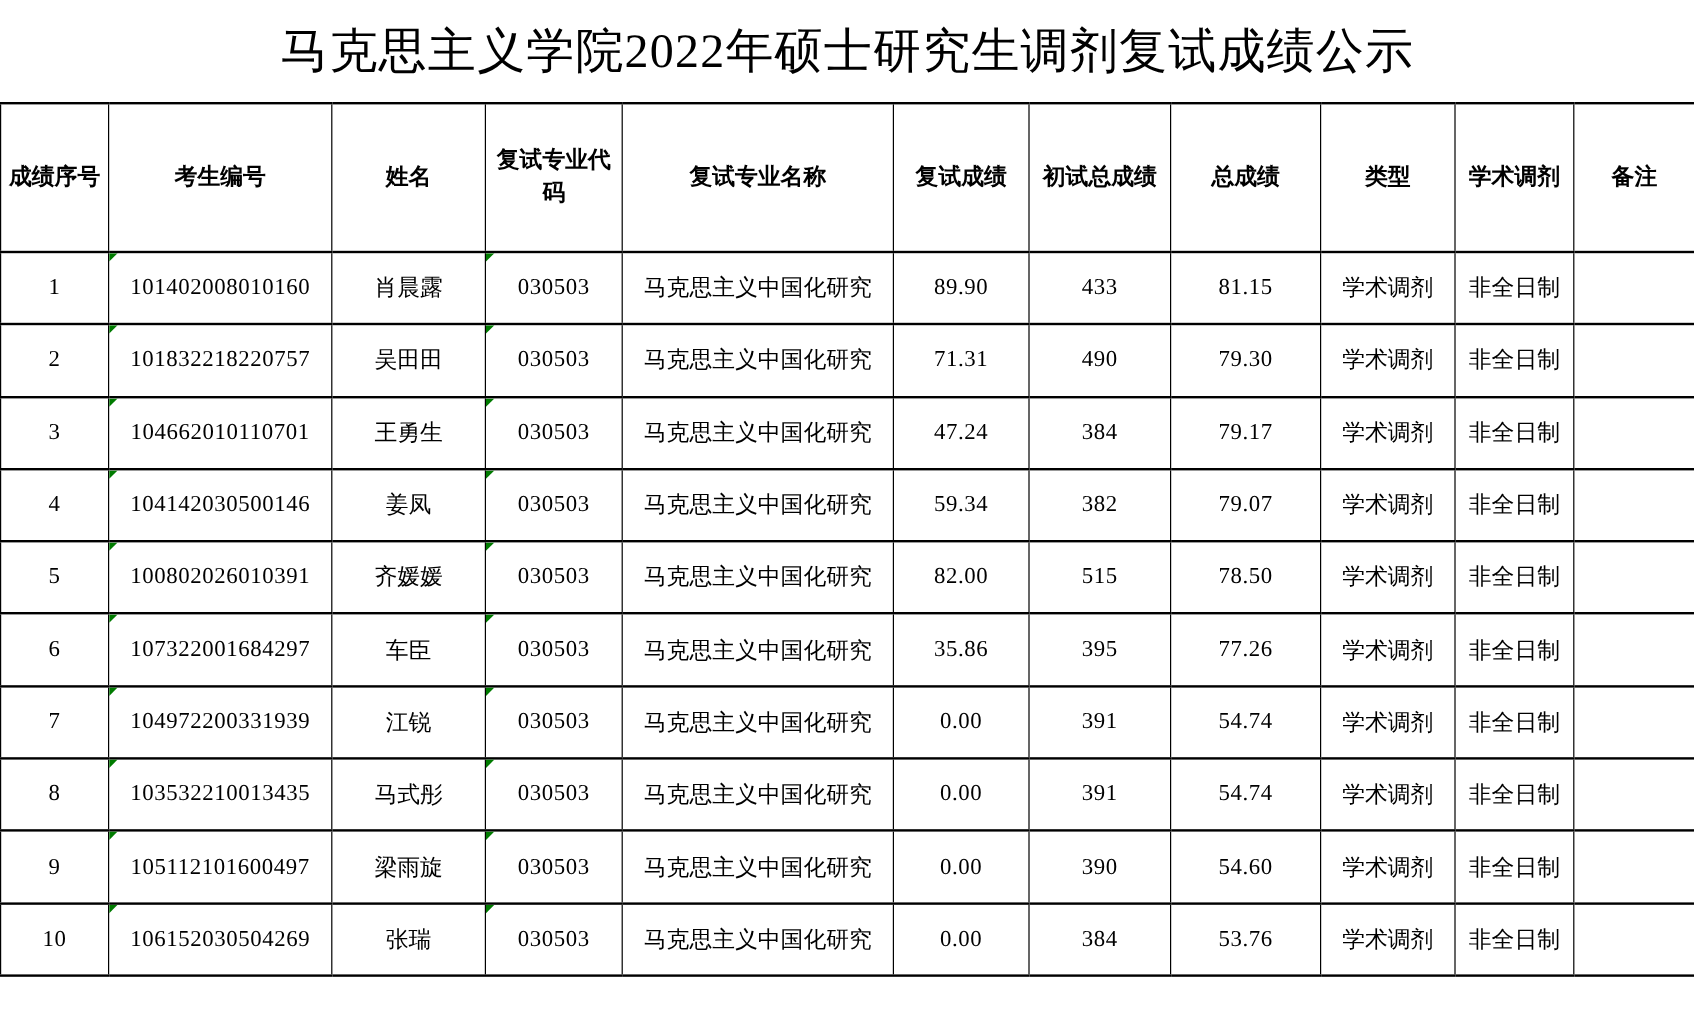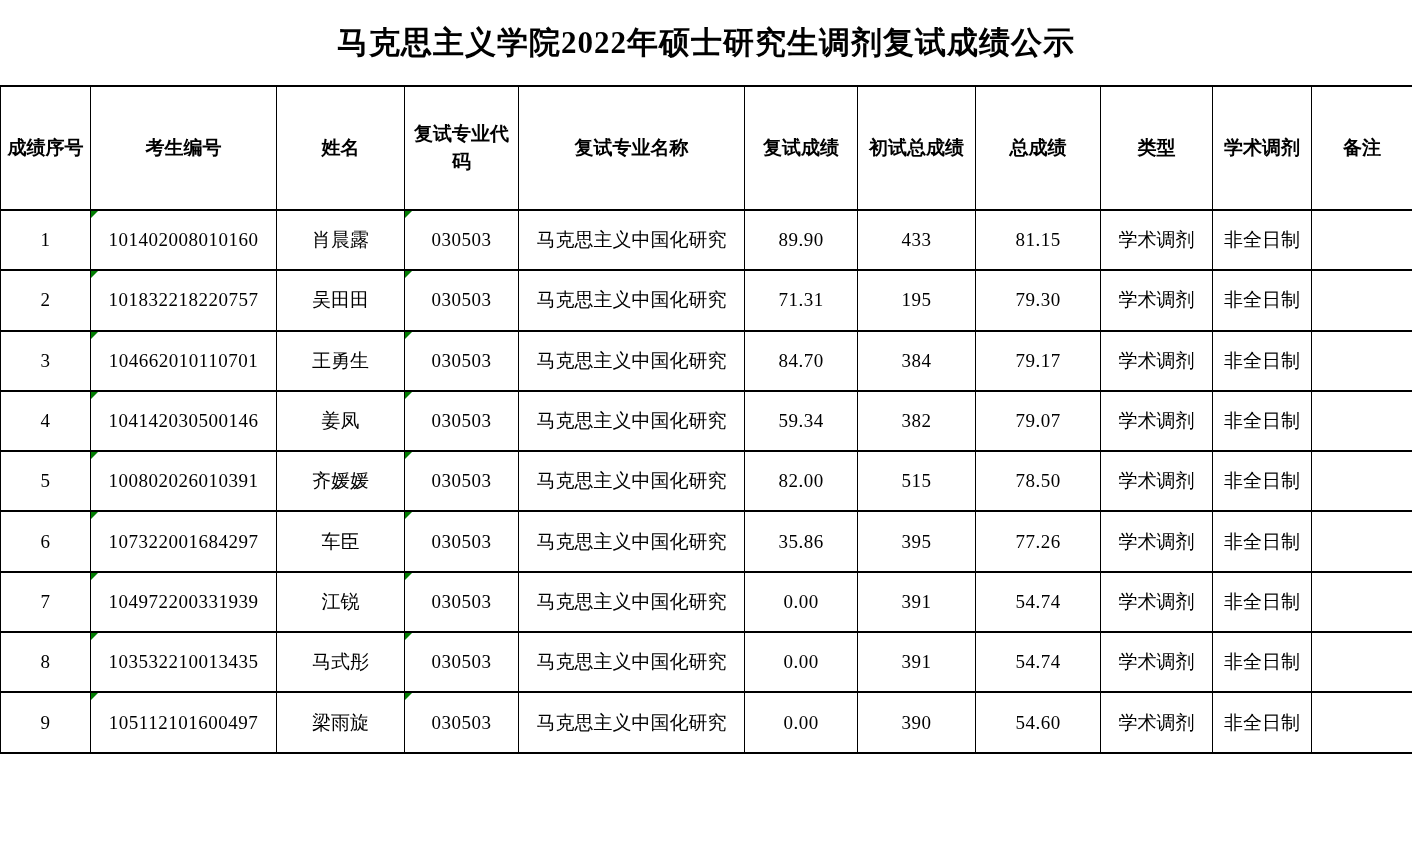--- a/index.html
+++ b/index.html
@@ -13,21 +13,21 @@
   body{
     width:1412px;height:845px;overflow:hidden;
     background:var(--bg);
     font-family:"Liberation Serif","DejaVu Serif",serif;
     color:var(--text);
   }
   .title-band{
     height:85px;display:flex;align-items:center;justify-content:center;
   }
   .page-title{
-    font-size:31px;font-weight:bold;letter-spacing:1px;white-space:nowrap;
+    font-size:40px;font-weight:normal;letter-spacing:1px;white-space:nowrap;
   }
   table{
     width:1412px;table-layout:fixed;border-collapse:collapse;
   }
   th,td{
     border-left:1px solid var(--border);
     border-right:1px solid var(--border);
     border-top:2px solid var(--border);
     border-bottom:2px solid var(--border);
     text-align:center;vertical-align:middle;
@@ -96,33 +96,33 @@
         <td>非全日制</td>
         <td class="num"></td>
       </tr>
       <tr>
         <td class="num">2</td>
         <td class="num"><span class="flag"></span>101832218220757</td>
         <td>吴田田</td>
         <td class="num"><span class="flag"></span>030503</td>
         <td>马克思主义中国化研究</td>
         <td class="num">71.31</td>
-        <td class="num">195</td>
+        <td class="num">490</td>
         <td class="num">79.30</td>
         <td>学术调剂</td>
         <td>非全日制</td>
         <td class="num"></td>
       </tr>
       <tr>
         <td class="num">3</td>
         <td class="num"><span class="flag"></span>104662010110701</td>
         <td>王勇生</td>
         <td class="num"><span class="flag"></span>030503</td>
         <td>马克思主义中国化研究</td>
-        <td class="num">84.70</td>
+        <td class="num">47.24</td>
         <td class="num">384</td>
         <td class="num">79.17</td>
         <td>学术调剂</td>
         <td>非全日制</td>
         <td class="num"></td>
       </tr>
       <tr>
         <td class="num">4</td>
         <td class="num"><span class="flag"></span>104142030500146</td>
         <td>姜凤</td>
@@ -189,18 +189,31 @@
       </tr>
       <tr>
         <td class="num">9</td>
         <td class="num"><span class="flag"></span>105112101600497</td>
         <td>梁雨旋</td>
         <td class="num"><span class="flag"></span>030503</td>
         <td>马克思主义中国化研究</td>
         <td class="num">0.00</td>
         <td class="num">390</td>
         <td class="num">54.60</td>
+        <td>学术调剂</td>
+        <td>非全日制</td>
+        <td class="num"></td>
+      </tr>
+      <tr>
+        <td class="num">10</td>
+        <td class="num"><span class="flag"></span>106152030504269</td>
+        <td>张瑞</td>
+        <td class="num"><span class="flag"></span>030503</td>
+        <td>马克思主义中国化研究</td>
+        <td class="num">0.00</td>
+        <td class="num">384</td>
+        <td class="num">53.76</td>
         <td>学术调剂</td>
         <td>非全日制</td>
         <td class="num"></td>
       </tr>
     </tbody>
 </table>
 
 </body></html>

